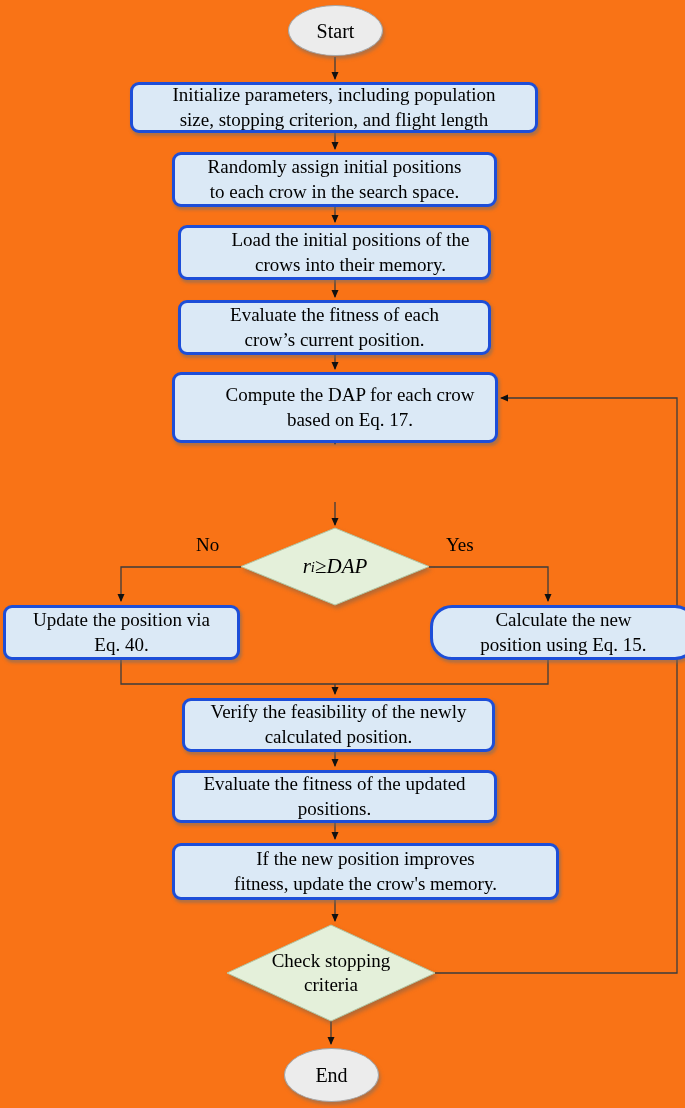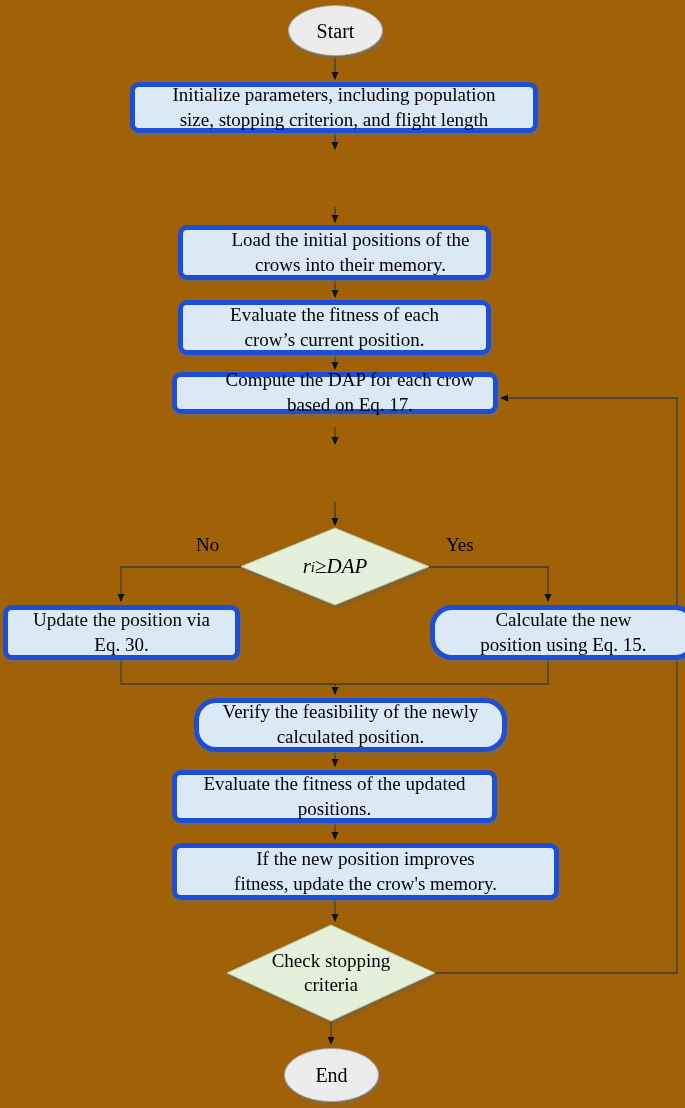--- a/index.html
+++ b/index.html
@@ -1,39 +1,39 @@
 <!DOCTYPE html>
 <html><head>
 <meta charset="utf-8">
 <style>
   html, body { margin: 0; padding: 0; background: #ffffff; }
   #canvas {
     position: relative;
     width: 685px;
     height: 1108px;
-    background: #a16207;
+    background: #f97316;
     overflow: hidden;
     font-family: "Liberation Serif", "DejaVu Serif", serif;
     color: #000000;
   }
   svg.overlay { position: absolute; left: 0; top: 0; }
   .node {
     position: absolute;
     display: flex;
     align-items: center;
     justify-content: center;
     text-align: center;
     font-size: 19px;
     line-height: 1.3;
     white-space: pre-line;
     box-sizing: border-box;
   }
   .process {
     background: #dbe9f6;
-    border: 5px solid #1d4ed8;
+    border: 3px solid #1d4ed8;
     border-radius: 9px;
     box-shadow: 1.5px 2.5px 3px rgba(110,110,110,0.5);
   }
   .terminal {
     background: #ececec;
     border: 1px solid #a6a6a6;
     border-radius: 50%;
     box-shadow: 1.5px 3px 3.5px rgba(110,110,110,0.5);
     font-size: 20px;
   }
@@ -92,53 +92,57 @@
 
   <div class="node terminal" style="left:288px; top:5px; width:95px; height:51px;">
     <span>Start</span>
   </div>
 
   <div class="node process" style="left:130px; top:82px; width:408px; height:51px;">
     <span>Initialize parameters, including population
 size, stopping criterion, and flight length</span>
   </div>
 
+  <div class="node process" style="left:172px; top:152px; width:325px; height:55px;">
+    <span>Randomly assign initial positions
+to each crow in the search space.</span>
+  </div>
 
   <div class="node process" style="left:178px; top:225px; width:313px; height:55px;padding-left:32px;">
     <span>Load the initial positions of the
 crows into their memory.</span>
   </div>
 
   <div class="node process" style="left:178px; top:300px; width:313px; height:55px;">
     <span>Evaluate the fitness of each
 crow’s current position.</span>
   </div>
 
-  <div class="node process" style="left:172px; top:372px; width:326px; height:42px;padding-left:30px;">
+  <div class="node process" style="left:172px; top:372px; width:326px; height:71px;padding-left:30px;">
     <span>Compute the DAP for each crow
 based on Eq. 17.</span>
   </div>
 
 
   <div class="diamond-label math" style="left:241px; top:528px; width:188px; height:77px;"><span class="it">r</span><sub class="it">i</sub><span> ≥ </span><span class="it">DAP</span></div>
 
   <div class="edge-label" style="left:196px; top:534px;">No</div>
   <div class="edge-label" style="left:446px; top:534px;">Yes</div>
 
   <div class="node process" style="left:3px; top:605px; width:237px; height:55px;">
     <span>Update the position via
-Eq. 30.</span>
+Eq. 40.</span>
   </div>
 
   <div class="node process" style="left:430px; top:605px; width:267px; height:55px;border-radius:22px;">
     <span>Calculate the new
 position using Eq. 15.</span>
   </div>
 
-  <div class="node process" style="left:194px; top:698px; width:313px; height:54px;border-radius:22px;">
+  <div class="node process" style="left:182px; top:698px; width:313px; height:54px;">
     <span>Verify the feasibility of the newly
 calculated position.</span>
   </div>
 
   <div class="node process" style="left:172px; top:770px; width:325px; height:53px;">
     <span>Evaluate the fitness of the updated
 positions.</span>
   </div>
 
   <div class="node process" style="left:172px; top:843px; width:387px; height:57px;">

